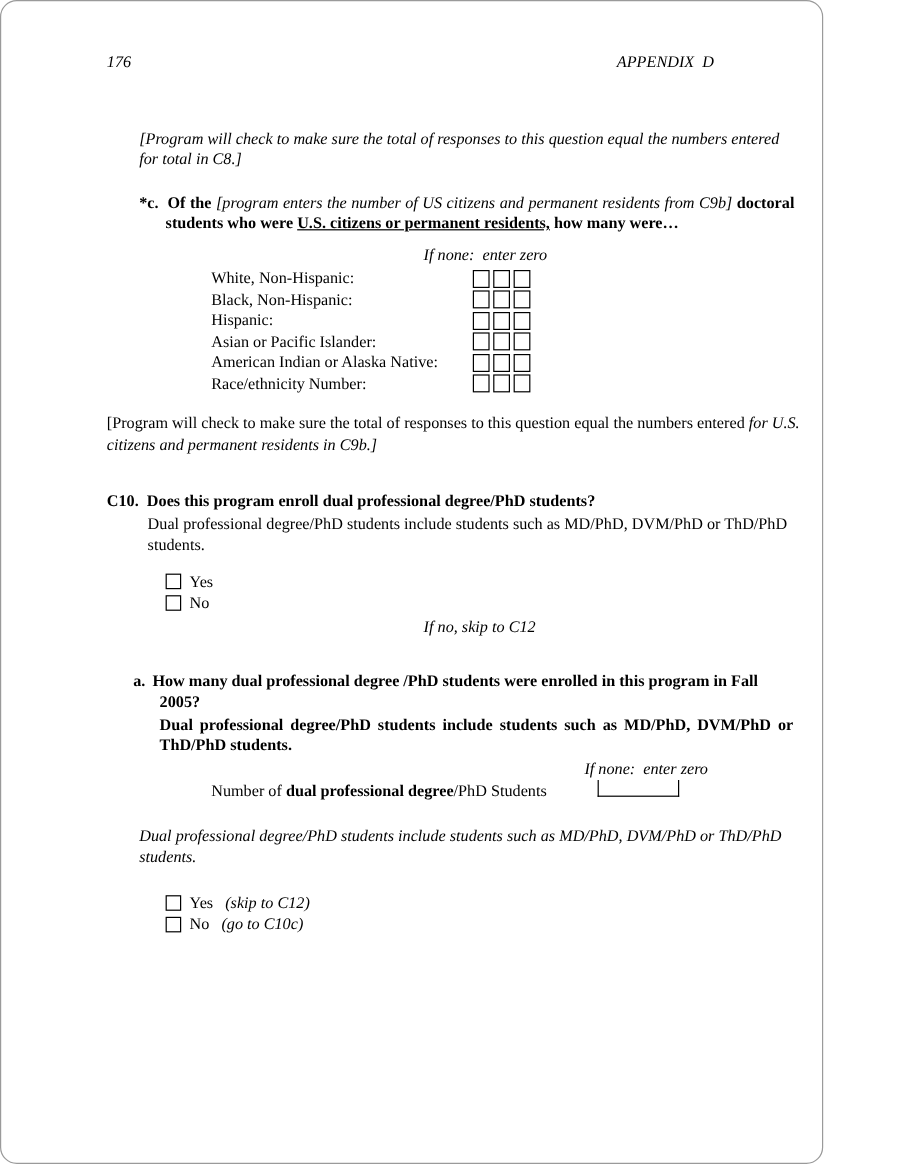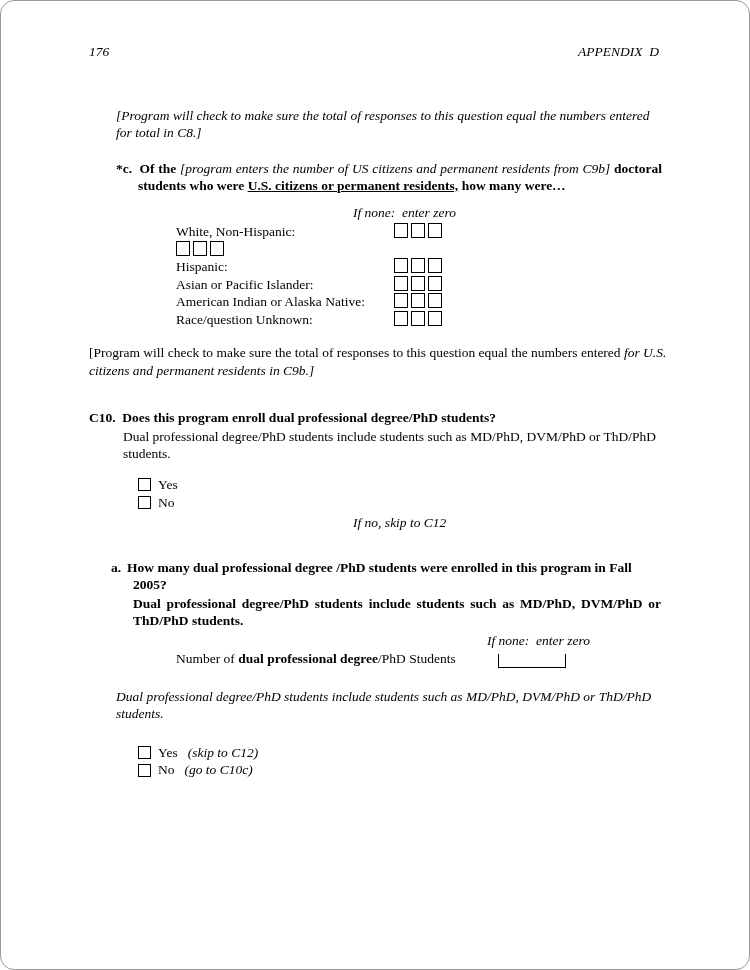--- a/index.html
+++ b/index.html
@@ -1,18 +1,18 @@
 <!DOCTYPE html>
 <html><head>
 <meta charset="utf-8">
 <style>
   html, body { margin: 0; padding: 0; background: #ffffff; }
   .page {
     position: relative;
-    width: 750px;
+    width: 686px;
     height: 970px;
     box-sizing: border-box;
     background: #ffffff;
     border: 1px solid #9a9a9a;
     border-radius: 14px;
     font-family: "Liberation Serif", serif;
     font-size: 13.5px;
     line-height: 1.3;
     color: #000000;
     overflow: hidden;
@@ -42,21 +42,21 @@
     font-weight: bold;
   }
   .q-c9c .italic { font-weight: normal; }
 
   .ifnone-1 {
     margin: 9px 0 0 352px;
     font-style: italic;
   }
 
   .race-grid { margin: 2px 0 0 175px; }
-  .race-row { display: flex; align-items: flex-start; height: 17.5px; font-family: Liberation Serif, serif; }
+  .race-row { display: flex; align-items: center; height: 17.5px; font-family: Liberation Serif, serif; }
   .race-label { width: 218px; }
   .boxes { display: inline-flex; gap: 3px; }
   .box {
     display: inline-block;
     width: 13px;
     height: 13px;
     border: 1px solid #000;
     background: #fff;
     box-sizing: border-box;
   }
@@ -84,21 +84,21 @@
   }
   .qa-q .item-label { display: inline-block; width: 16px; text-indent: 0; }
   .qa-desc {
     margin: 1px 0 0 132px;
     width: 528px;
     font-weight: bold;
     text-align: justify;
   }
   .ifnone-2 { margin: 2px 0 0 486px; font-style: italic; }
 
-  .count-line { margin: 1px 0 0 175px; display: flex; align-items: flex-end; }
+  .count-line { margin: 1px 0 0 175px; display: flex; align-items: flex-start; }
   .entry-box {
     display: inline-block;
     width: 66px;
     height: 13px;
     margin-left: 42px;
     border-left: 1px solid #000;
     border-right: 1px solid #000;
     border-bottom: 1px solid #000;
   }
 
@@ -134,20 +134,21 @@
   <div class="race-grid">
     <div class="race-row">
       <span class="race-label">White, Non-Hispanic:</span>
       <span class="boxes">
           <span class="box"></span>
           <span class="box"></span>
           <span class="box"></span>
         </span>
     </div>
     <div class="race-row">
+      <span class="race-label">Black, Non-Hispanic:</span>
       <span class="boxes">
           <span class="box"></span>
           <span class="box"></span>
           <span class="box"></span>
         </span>
     </div>
     <div class="race-row">
       <span class="race-label">Hispanic:</span>
       <span class="boxes">
           <span class="box"></span>
@@ -165,21 +166,21 @@
     </div>
     <div class="race-row">
       <span class="race-label">American Indian or Alaska Native:</span>
       <span class="boxes">
           <span class="box"></span>
           <span class="box"></span>
           <span class="box"></span>
         </span>
     </div>
     <div class="race-row">
-      <span class="race-label">Race/question Unknown:</span>
+      <span class="race-label">Race/ethnicity Number:</span>
       <span class="boxes">
           <span class="box"></span>
           <span class="box"></span>
           <span class="box"></span>
         </span>
     </div>
   </div>
 
   <p class="note-c9b"><span>[Program will check to make sure the total of responses to this question equal the numbers entered </span><span class="italic">for U.S. citizens and permanent residents in C9b.]</span></p>
 

